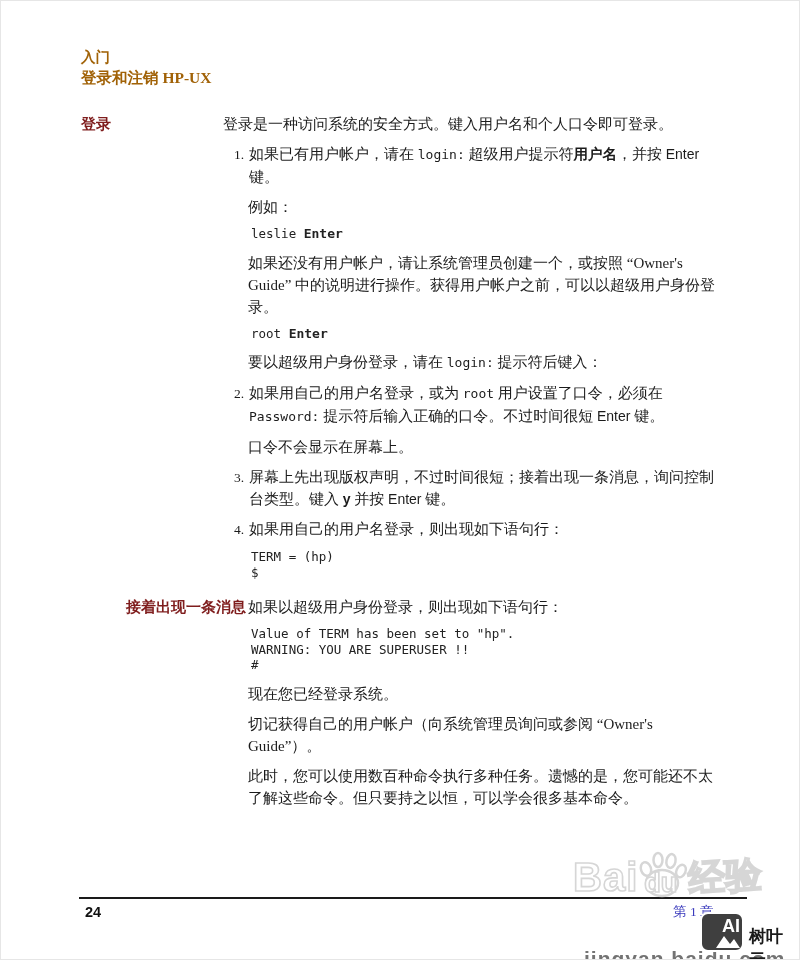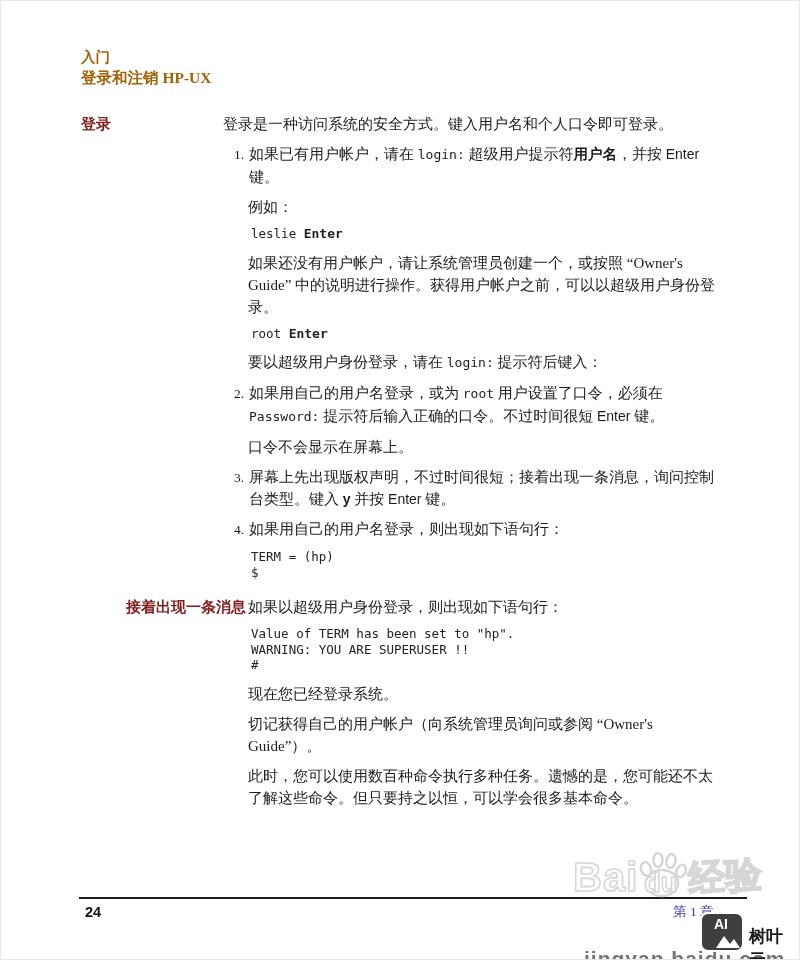--- a/index.html
+++ b/index.html
@@ -44,21 +44,21 @@
   .wm-outline{color:#ffffff;-webkit-text-stroke:1.6px #d6d6d6;text-shadow:0 0 1px #e2e2e2;}
   .wm-bai{font-size:40px;line-height:40px;letter-spacing:1px;}
   .wm-paw{position:relative;width:52px;height:48px;margin:0 -4px -2px -2px;}
   .wm-du{position:absolute;left:8px;bottom:2px;font-size:27px;line-height:27px;}
   .wm-cn{font-size:37px;line-height:40px;margin-left:4px;transform:rotate(-4deg);}
   .wm-url{left:583px;top:946px;font-family:Liberation Sans, sans-serif;
     font-weight:bold;font-size:21px;letter-spacing:1px;color:#737373;z-index:1;}
   
   .ai-badge{position:absolute;left:699px;top:911px;width:44px;height:40px;background:#3f3f3f;
     border:2px solid #ffffff;border-radius:8px;box-sizing:border-box;z-index:4;overflow:hidden;}
-  .ai-badge .ai-label{position:absolute;left:12px;top:2px;color:#fff;font-weight:bold;font-size:14px;
+  .ai-badge .ai-label{position:absolute;left:20px;top:2px;color:#fff;font-weight:bold;font-size:18px;
     font-family:"Liberation Sans","DejaVu Sans",sans-serif;}
   .ai-badge svg{position:absolute;right:1px;bottom:1px;}
   .ai-site{position:absolute;left:748px;top:924px;font-size:17px;color:#1a1a1a;z-index:4;
     font-family:"Liberation Sans","DejaVu Sans",sans-serif;font-weight:bold;}
 </style>
 </head>
 <body>
 
 <div class="page">
 

